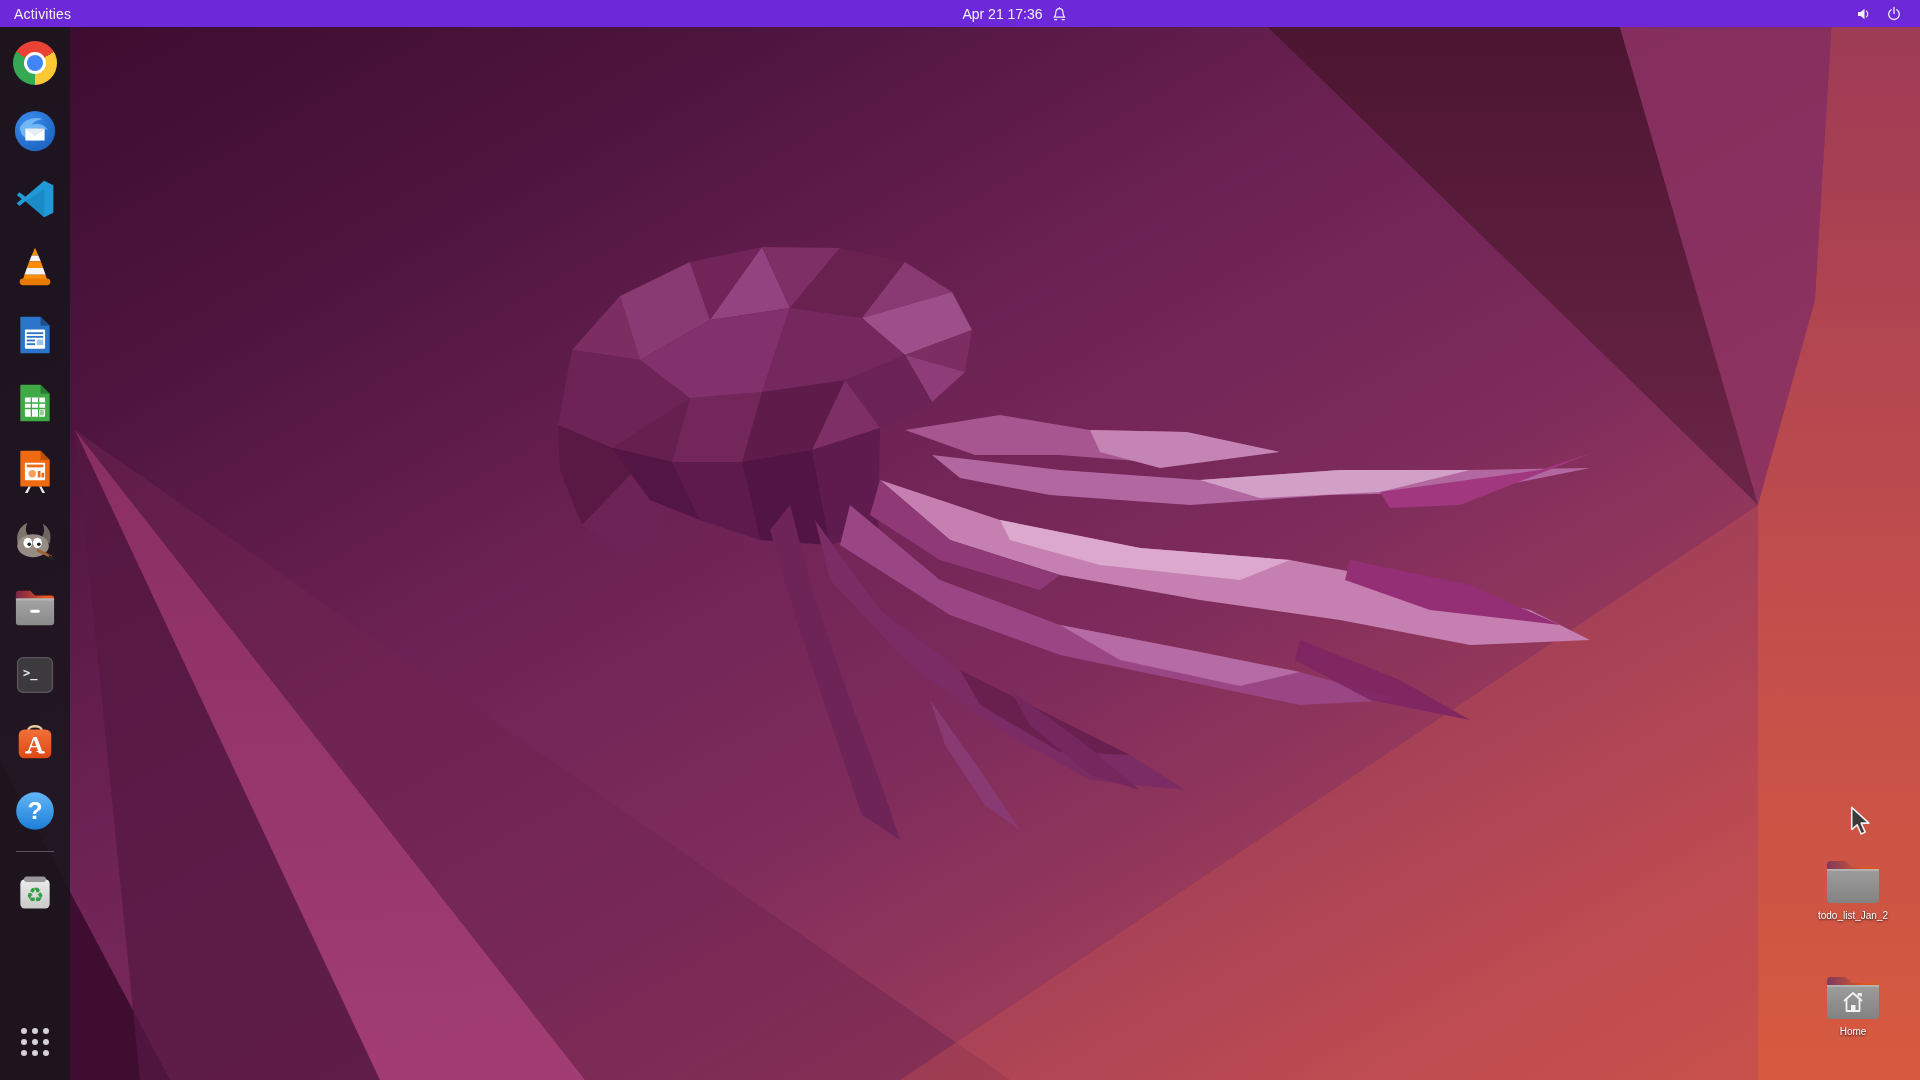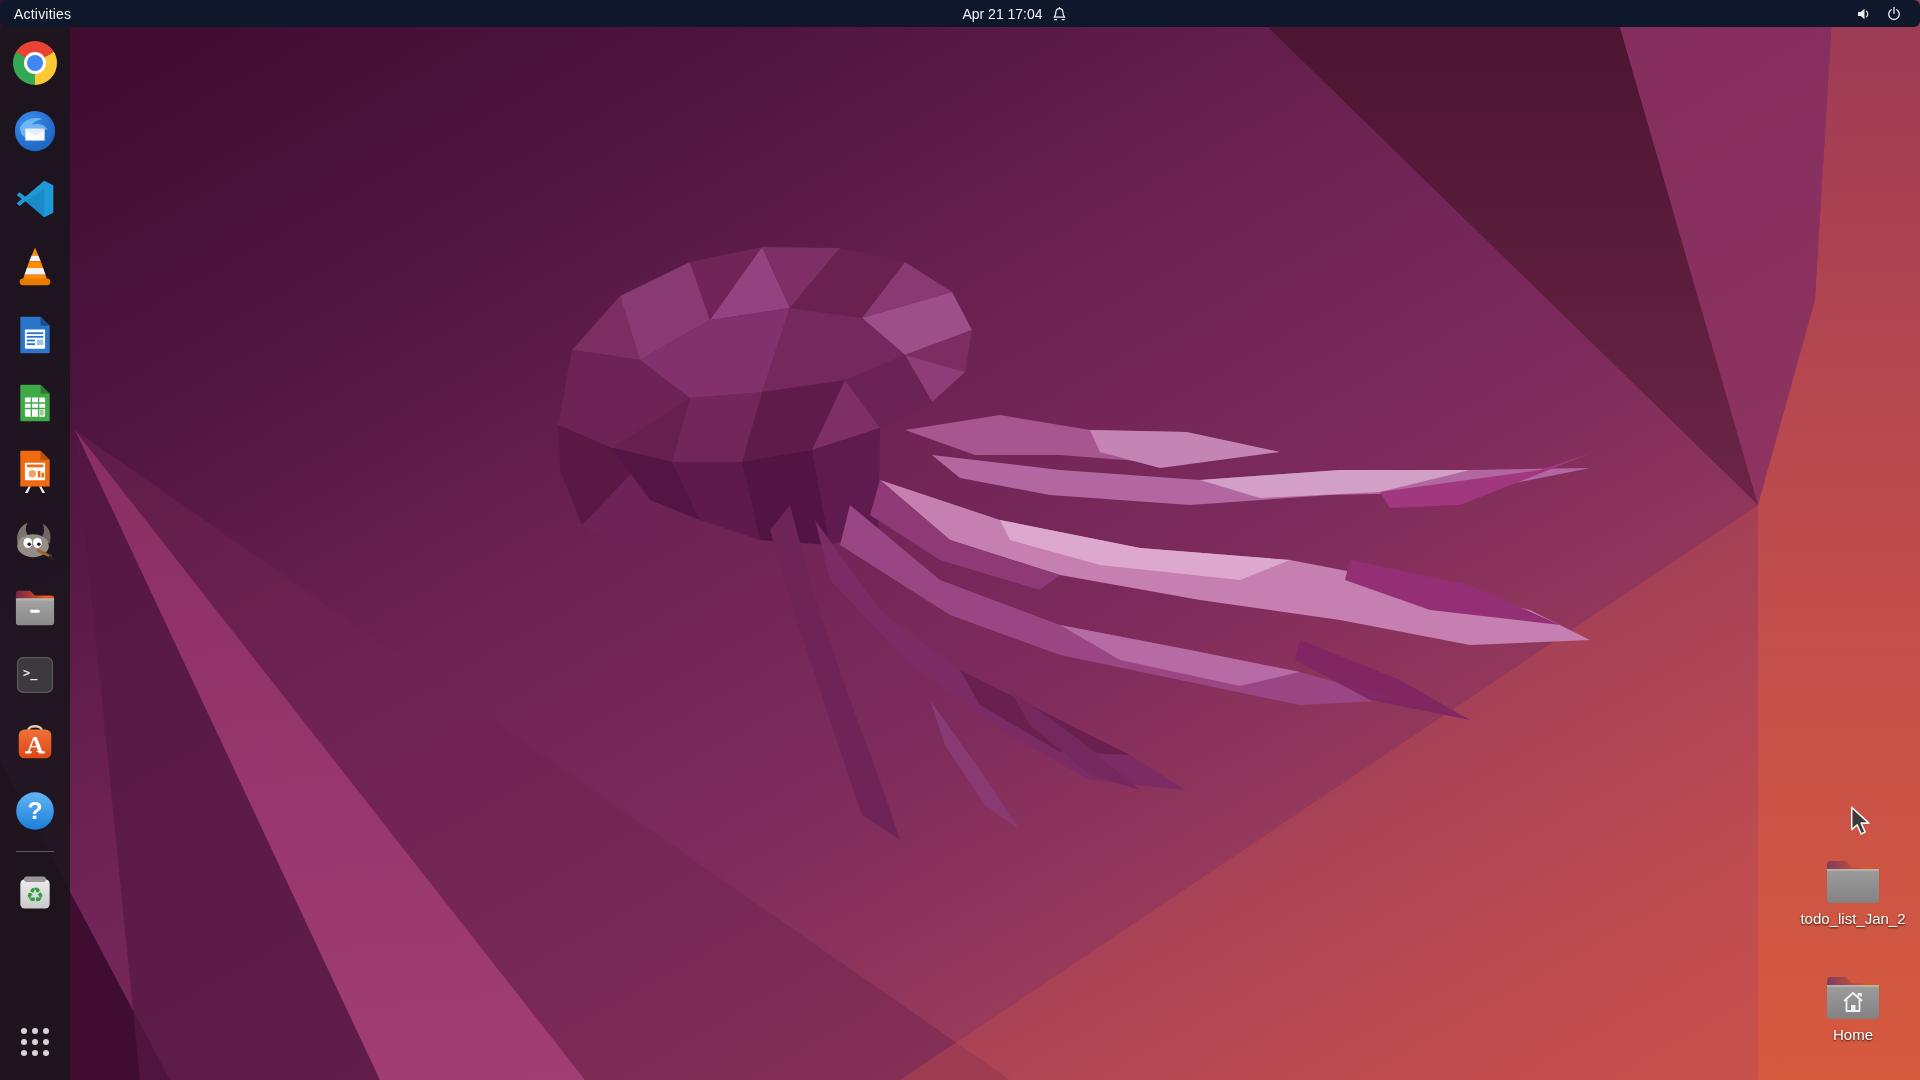--- a/index.html
+++ b/index.html
@@ -3,22 +3,22 @@
 <meta charset="utf-8">
 <style>
   html,body{margin:0;padding:0;background:#000;}
   .screen{position:relative;width:1920px;height:1080px;overflow:hidden;
           font-family:"Liberation Sans",sans-serif;background:#000;}
 
   
   .wallpaper{position:absolute;inset:0;}
 
   
-  .topbar{position:absolute;left:0;top:0;width:1920px;height:27px;background:#0f172a;
-          display:flex;align-items:center;z-index:50;color:#f2f2f2;border-radius:6px;}
+  .topbar{position:absolute;left:0;top:0;width:1920px;height:27px;background:#6d28d9;
+          display:flex;align-items:center;z-index:50;color:#f2f2f2;}
   .activities{position:absolute;left:14px;top:0;height:27px;display:flex;align-items:center;
               font-size:14px;letter-spacing:.2px;cursor:default;}
   .clock-group{position:absolute;left:1015px;top:0;transform:translateX(-50%);height:27px;
                display:flex;align-items:center;gap:9px;font-size:14px;font-weight:500;}
   .status-group{position:absolute;right:18px;top:0;height:27px;display:flex;align-items:center;gap:13px;}
 
   
   .dock{position:absolute;left:0;top:27px;bottom:0;width:70px;background:rgba(26,21,29,0.9);
         display:flex;flex-direction:column;align-items:center;padding-top:12px;gap:20px;z-index:40;}
   .dock-item{width:48px;height:48px;flex:0 0 auto;display:flex;align-items:center;justify-content:center;}
@@ -27,21 +27,21 @@
      background:conic-gradient(from 60deg,#fcc934 0 120deg,#34a853 120deg 240deg,#ea4335 240deg 360deg);}
   .chrome-ball::before{content:"";position:absolute;inset:11px;background:#fff;border-radius:50%;}
   .chrome-ball::after{content:"";position:absolute;inset:14px;background:#4285f4;border-radius:50%;}
   .dock-divider{width:38px;height:1px;background:rgba(255,255,255,.28);flex:0 0 auto;margin:-4px 0;}
   .show-apps{margin-top:auto;margin-bottom:24px;width:28px;height:28px;display:grid;
              grid-template-columns:repeat(3,6px);grid-template-rows:repeat(3,6px);gap:5px;}
   .show-apps i{width:6px;height:6px;border-radius:50%;background:#d6d2d8;}
 
   
   .desktop-icon{position:absolute;width:124px;display:flex;flex-direction:column;align-items:center;gap:5px;z-index:20;}
-  .desktop-icon .label{font-size:15px;color:#fff;text-shadow:0 1px 2px rgba(0,0,0,.85);white-space:nowrap;}
+  .desktop-icon .label{font-size:10px;color:#fff;text-shadow:0 1px 2px rgba(0,0,0,.85);white-space:nowrap;}
 
   
   .cursor{position:absolute;left:1850px;top:806px;z-index:60;}
 </style>
 </head>
 <body>
 
 <div class="screen">
 
   <svg class="wallpaper" viewBox="0 0 1920 1080" preserveAspectRatio="none">
@@ -129,21 +129,21 @@
       <polygon points="1380,492 1540,470 1594,452 1460,505 1390,508" fill="#a1377e"></polygon>
       <polygon points="1350,560 1470,585 1560,625 1430,610 1345,580" fill="#952f75"></polygon>
       <polygon points="1300,640 1400,680 1470,720 1370,700 1295,660" fill="#7e2663" opacity=".9"></polygon>
     </g>
   </svg>
 
   <div class="topbar">
     <div class="activities">Activities</div>
 
     <div class="clock-group">
-      <span>Apr 21 17:04</span>
+      <span>Apr 21 17:36</span>
       <svg width="16" height="16" viewBox="0 0 16 16" fill="none" stroke="#efefef" stroke-width="1.2" stroke-linecap="round">
         <path d="M8 2.6c-2.4 0-3.6 1.9-3.6 4.2 0 2.7-1 3.3-1.5 4.3h10.2c-.5-1-1.5-1.6-1.5-4.3 0-2.3-1.2-4.2-3.6-4.2z"></path>
         <path d="M8 2.6V1.7"></path>
         <path d="M3.2 13.6h2.1M10.7 13.6h2.1"></path>
       </svg>
     </div>
 
     <div class="status-group">
       <svg width="17" height="16" viewBox="0 0 16 16">
         <path d="M1.5 5.9h2.7L8 2.7v10.6L4.2 10H1.5z" fill="#efefef"></path>

